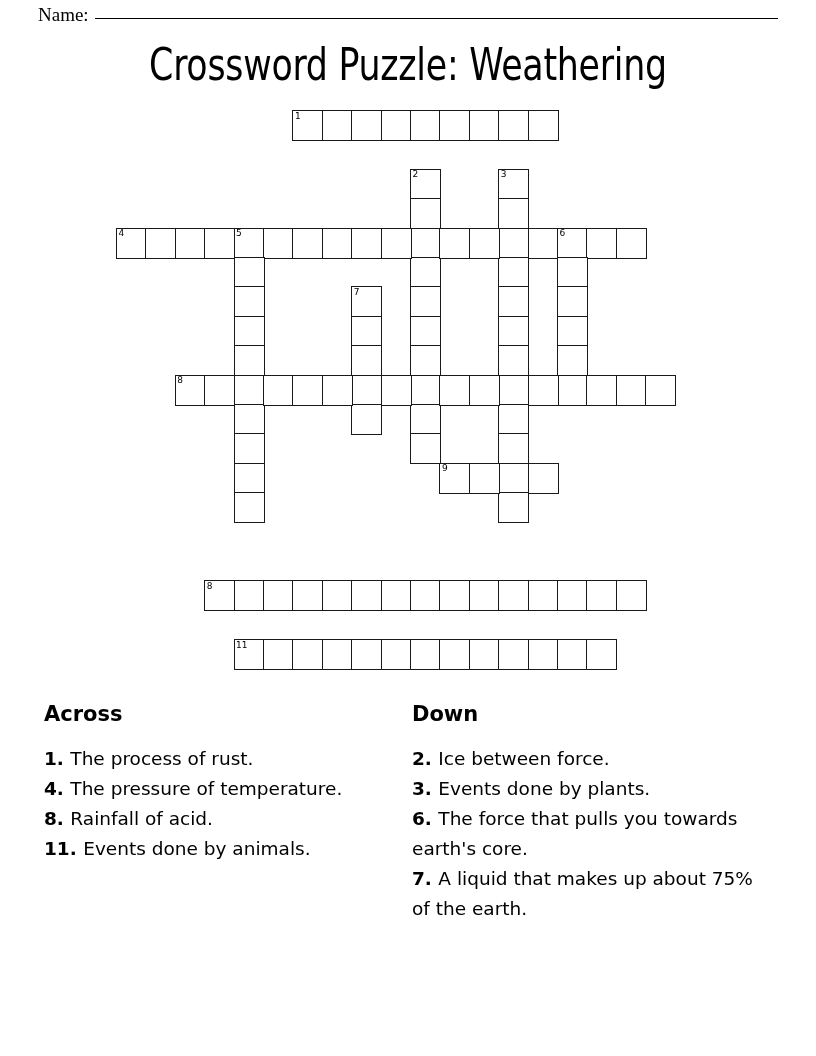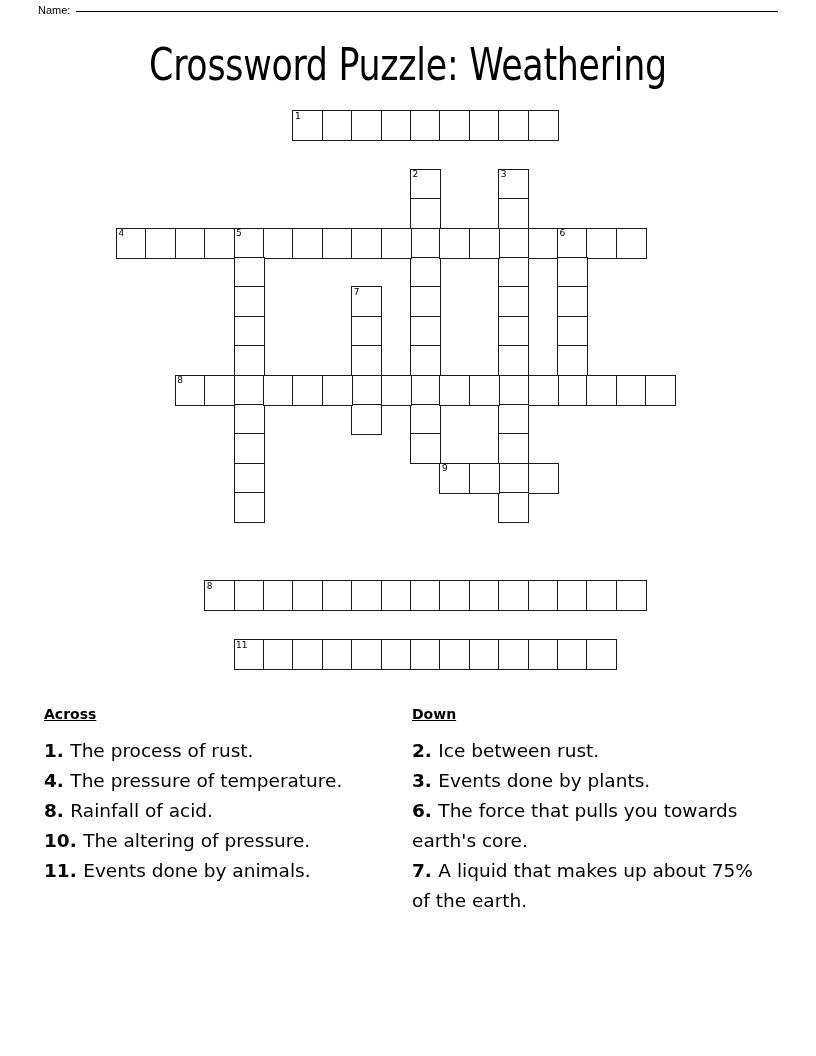--- a/index.html
+++ b/index.html
@@ -20,22 +20,22 @@
   .name-row {
     position: absolute;
     left: 38px;
     top: 4px;
     width: 740px;
     display: flex;
     align-items: baseline;
     gap: 6px;
   }
   .name-label {
-    font-size: 11px;
-    font-family: Liberation Sans, sans-serif;
+    font-size: 19px;
+    font-family: Liberation Serif, serif;
     white-space: nowrap;
   }
   .name-rule {
     flex: 1 1 auto;
     height: 1px;
     background: #000;
     position: relative;
     top: -2px;
   }
 
@@ -91,25 +91,24 @@
     display: flex;
     gap: 0px;
   }
   .clue-col {
     width: 365px;
     box-sizing: border-box;
     padding-right: 10px;
   }
   .clue-col.right { padding-left: 3px; }
   .clue-head {
-    font-size: 14px;
+    font-size: 21px;
     line-height: 28px;
     font-weight: bold;
-    text-decoration: underline;
-    margin-bottom: 8px;
+    margin-bottom: 16px;
     font-family: "DejaVu Sans", sans-serif;
   }
   .clue-item {
     font-size: 18.5px;
     line-height: 30px;
     font-family: "DejaVu Sans", sans-serif;
   }
   .clue-item .cn {
     font-weight: bold;
   }
@@ -258,26 +257,25 @@
     <div class="cw-cell" style="left: 470.4px; top: 529.2px;"></div>
   </div>
 
 <div class="clues">
   <div class="clue-col left">
     <div class="clue-head">Across</div>
     <div id="across-list">
         <div class="clue-item"><span class="cn">1. </span><span>The process of rust.</span></div>
         <div class="clue-item"><span class="cn">4. </span><span>The pressure of temperature.</span></div>
         <div class="clue-item"><span class="cn">8. </span><span>Rainfall of acid.</span></div>
-        <div class="clue-item"><span class="cn">10. </span><span>The altering of pressure.</span></div>
         <div class="clue-item"><span class="cn">11. </span><span>Events done by animals.</span></div>
       </div>
   </div>
   <div class="clue-col right">
     <div class="clue-head">Down</div>
     <div id="down-list">
-        <div class="clue-item"><span class="cn">2. </span><span>Ice between rust.</span></div>
+        <div class="clue-item"><span class="cn">2. </span><span>Ice between force.</span></div>
         <div class="clue-item"><span class="cn">3. </span><span>Events done by plants.</span></div>
         <div class="clue-item"><span class="cn">6. </span><span>The force that pulls you towards earth's core.</span></div>
         <div class="clue-item"><span class="cn">7. </span><span>A liquid that makes up about 75% of the earth.</span></div>
       </div>
   </div>
 </div>
 
 </body></html>

